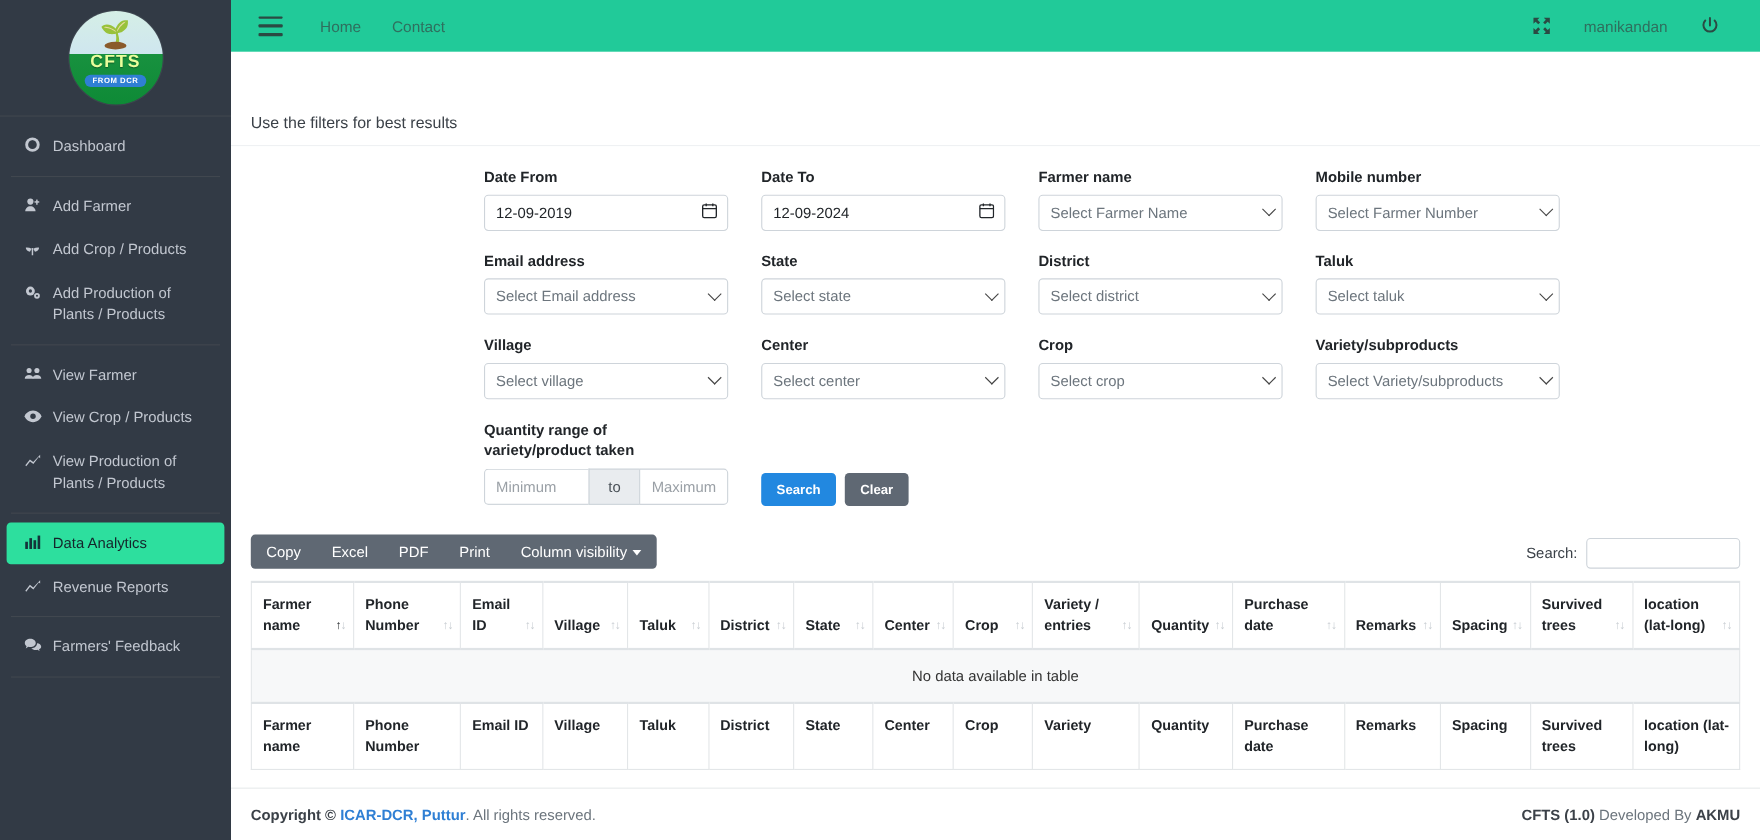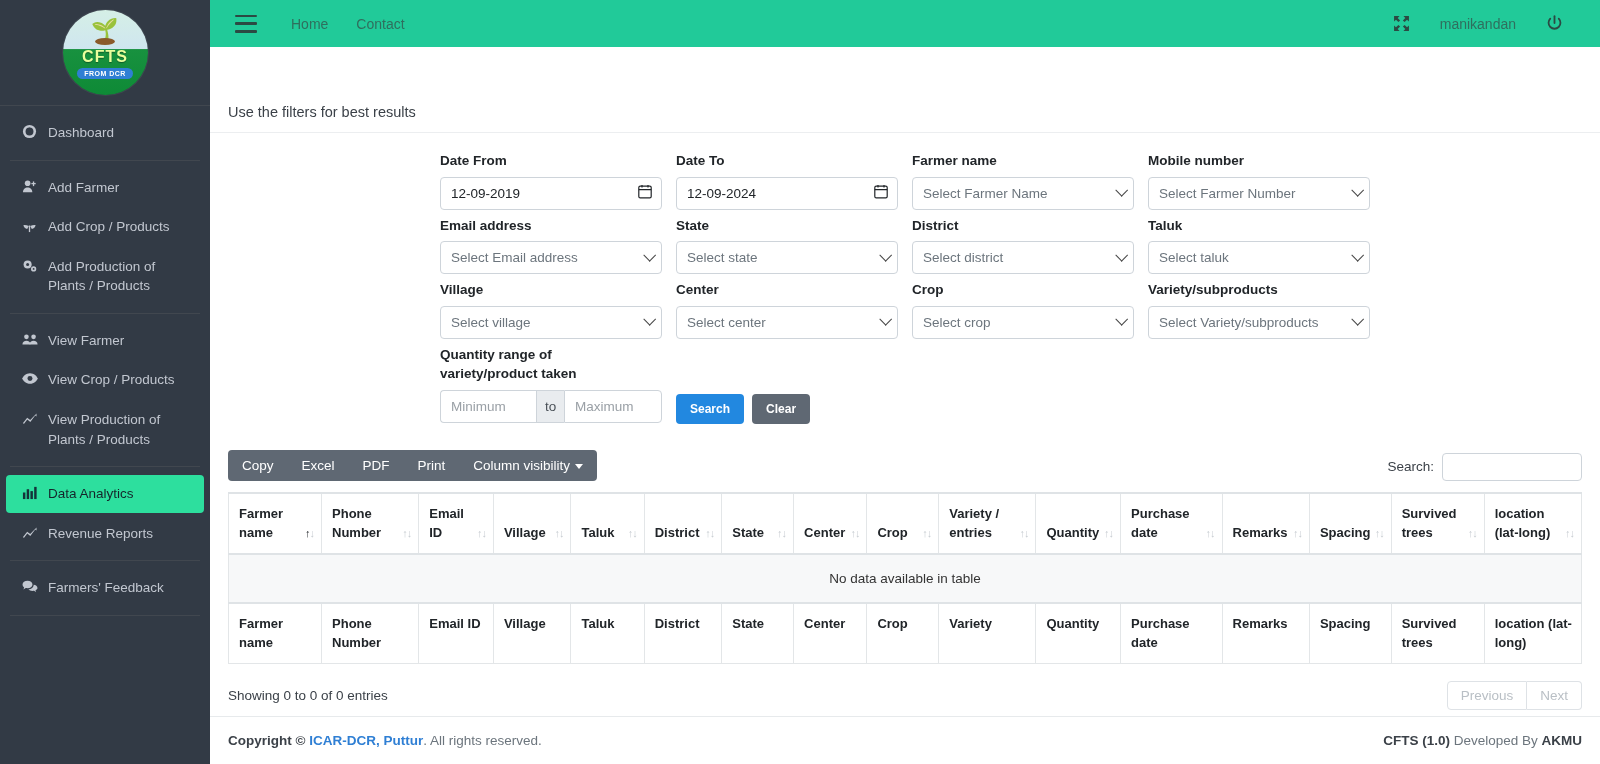--- a/index.html
+++ b/index.html
@@ -77,21 +77,21 @@
     height:42px; display:flex; align-items:center; padding:0 18px;
     font-size:14.5px; color:#3b4148; background:#fff;
     border-bottom:1px solid #eceef0;
     margin-top:44px;
   }
 
   .content { flex:1; overflow:hidden; padding:0 18px; background:#fff; }
 
   
   .filters { padding-top:18px; }
-  .frow { display:flex; gap:0; margin-bottom:6px; }
+  .frow { display:flex; gap:16px; margin-bottom:18px; }
   .fcol { width:236px; margin-right:0; padding-right:0; }
   .fcol.off { margin-left:212px; }
   .flabel { font-weight:bold; font-size:13.5px; color:#212529; margin-bottom:6px; display:block; line-height:1.45; }
   .ctrl {
     width:222px; height:33px; border:1px solid #ced4da; border-radius:4px;
     background:#fff; font-size:13.5px; color:#495057;
     padding:0 10px; display:flex; align-items:center; position:relative;
     font-family:"Liberation Sans", sans-serif;
   }
   .ctrl.ph { color:#6c757d; }
@@ -102,21 +102,21 @@
   }
   .ctrl .calicon { position:absolute; right:9px; top:50%; transform:translateY(-50%); }
   .ctrl .val { color:#212529; }
 
   .qrange { display:flex; width:222px; }
   .qrange .seg {
     height:33px; border:1px solid #ced4da; background:#fff; font-size:13.5px;
     color:#9aa0a6; display:flex; align-items:center; padding:0 10px;
   }
   .qrange .min { width:96px; border-radius:4px 0 0 4px; border-right:none; }
-  .qrange .to { width:28px; justify-content:center; background:#e9ecef; color:#495057; border-right:none;}
+  .qrange .to { width:47px; justify-content:center; background:#e9ecef; color:#495057; border-right:none;}
   .qrange .max { flex:1; border-radius:0 4px 4px 0; }
 
   .btnrow { display:flex; gap:8px; align-items:flex-start; padding-top:1px;}
   .btn { border:none; border-radius:4px; font-size:12px; padding:8px 14px; cursor:pointer; font-family:"Liberation Sans", sans-serif;font-weight:bold; }
   .btn-primary { background:#2288e0; color:#fff; }
   .btn-secondary { background:#5f6873; color:#fff; }
 
   
   .tablewrap { margin-top:26px; }
   .tabletop { display:flex; align-items:flex-end; }

